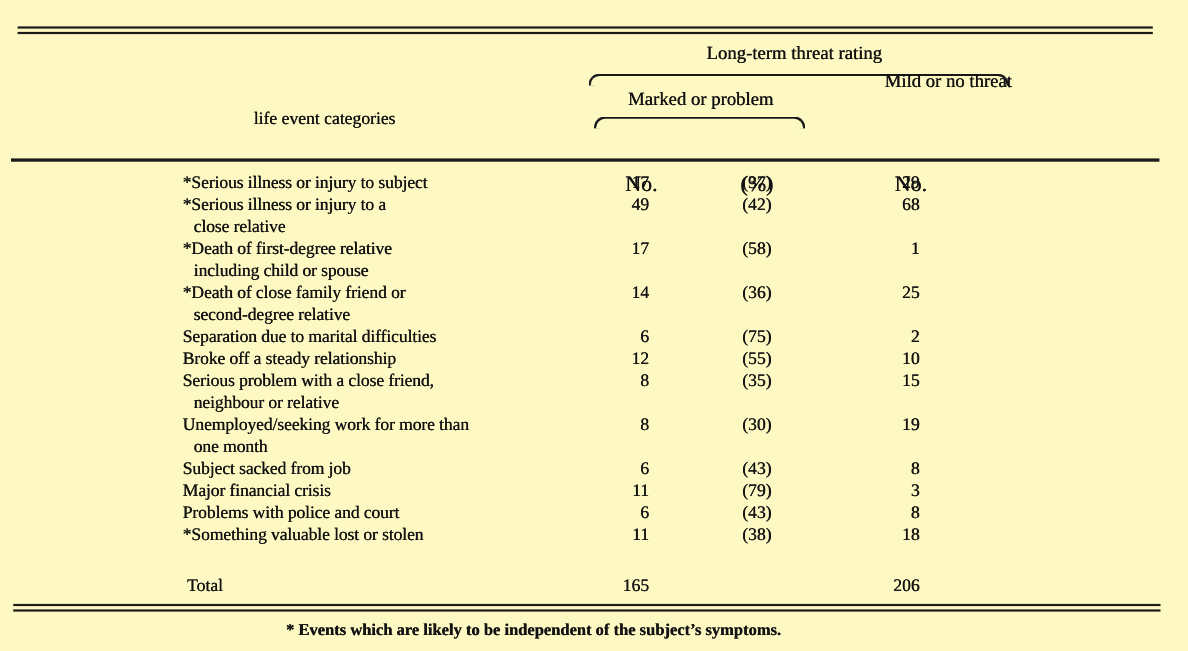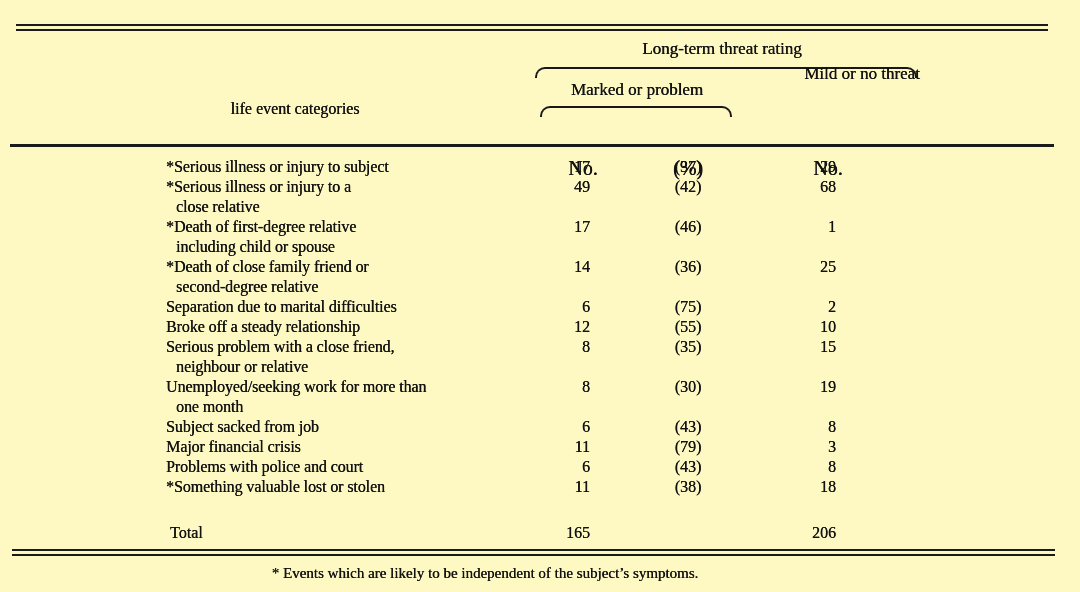--- a/index.html
+++ b/index.html
@@ -55,21 +55,21 @@
   .cell { position: absolute; top: 0; font-size: 16px; line-height: 20px; }
   .cell-no   { left: 548px; width: 42px; text-align: right; }
   .cell-pct  { left: 661px; width: 54px; text-align: center; }
   .cell-mild { left: 794px; width: 42px; text-align: right; }
   .total-row { position: relative; margin-top: 3px; }
   .total-label { padding-left: 170px; font-size: 16px; line-height: 20px; }
 
   .footnote {
     position: absolute; top: 565px; left: 485px;
     transform: translateX(-50%);
-    font-size: 15px; white-space: nowrap;
+    font-size: 15px; white-space: nowrap; font-weight: bold;
   }
 </style>
 </head>
 <body>
 
 <div class="page">
 
   <div class="rule rule-top-1"></div>
   <div class="rule rule-top-2"></div>
 
@@ -110,21 +110,21 @@
         <div class="cell cell-no">49</div>
         <div class="cell cell-pct">(42)</div>
         <div class="cell cell-mild">68</div>
       </div>
       <div class="row">
         <div class="label">
           <div class="lab-line first">*Death of first-degree relative</div>
           <div class="lab-line">including child or spouse</div>
         </div>
         <div class="cell cell-no">17</div>
-        <div class="cell cell-pct">(46)</div>
+        <div class="cell cell-pct">(58)</div>
         <div class="cell cell-mild">1</div>
       </div>
       <div class="row">
         <div class="label">
           <div class="lab-line first">*Death of close family friend or</div>
           <div class="lab-line">second-degree relative</div>
         </div>
         <div class="cell cell-no">14</div>
         <div class="cell cell-pct">(36)</div>
         <div class="cell cell-mild">25</div>

